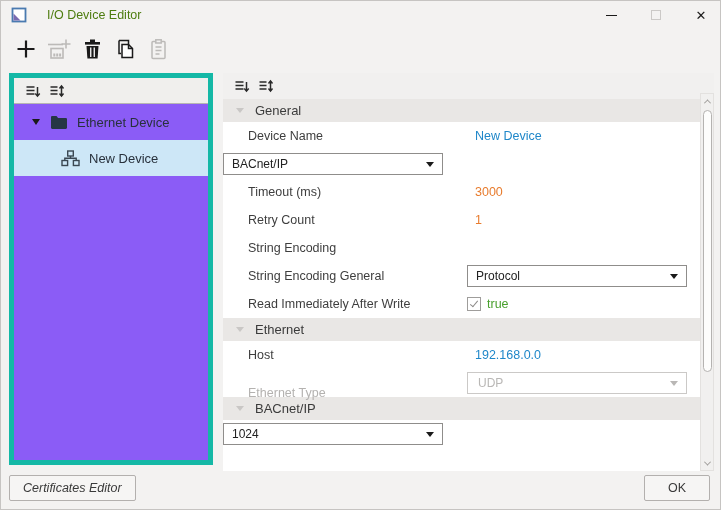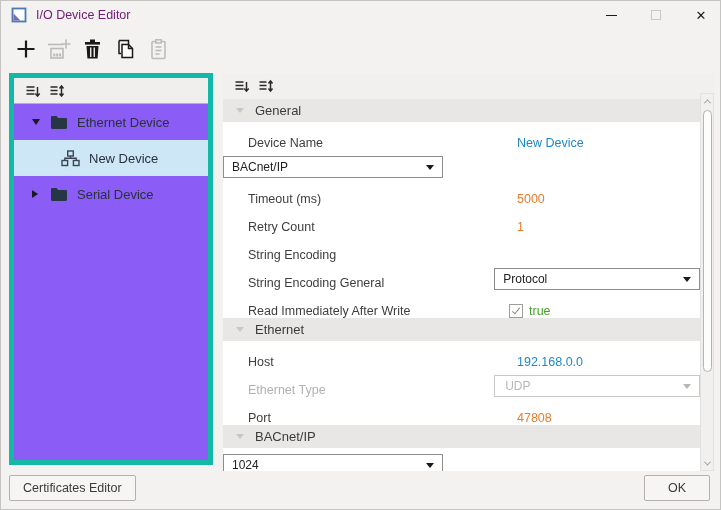--- a/index.html
+++ b/index.html
@@ -5,21 +5,21 @@
   * { margin:0; padding:0; box-sizing:border-box; }
   html,body { width:721px; height:510px; }
   body { font-family:"Liberation Sans", sans-serif; background:#e9e7e5; }
   .window {
     position:relative; width:721px; height:510px; background:#f3f2f1;
     border:1px solid #c6c4c2; overflow:hidden; color:#2e2e2e;
   }
   
   .titlebar { position:absolute; top:0; left:0; right:0; height:28px; display:flex; align-items:center; }
   .app-icon { margin-left:10px; width:16px; height:16px; display:inline-flex; }
-  .title-text { margin-left:9px; font-size:12.5px; color:#701a75; }
+  .title-text { margin-left:20px; font-size:12.5px; color:#4d7c0f; }
   .win-btn { position:absolute; top:0; height:28px; width:44px; display:flex; align-items:center; justify-content:center; cursor:default; }
   .btn-min { left:588px; } .btn-max { left:633px; } .btn-close { left:678px; }
   .glyph-min { width:11px; height:0; border-top:1.4px solid #1a1a1a; display:block; }
   .glyph-max { width:10px; height:10px; border:1.2px solid #cbc9c7; display:block; }
   .glyph-close { font-size:13px; color:#1a1a1a; font-family:"DejaVu Sans", sans-serif; }
   
   .toolbar { position:absolute; top:28px; left:0; right:0; height:40px; display:flex; align-items:center; padding-left:10px; }
   .tool-btn { width:30px; height:30px; display:flex; align-items:center; justify-content:center; margin-right:2px; }
   .tool-btn + .tool-btn { margin-left:1px; }
   
@@ -34,21 +34,21 @@
   .tree-icon { margin-left:8px; display:flex; }
   .tree-label { margin-left:9px; font-size:13px; color:#28313c; }
   .tree-row.selected .tree-icon { margin-left:47px; }
   
   .props-panel { position:absolute; left:222px; top:72px; width:491px; height:398px; background:#0369a1;text-decoration:underline; }
   .props-strip { height:26px; display:flex; align-items:center; padding-left:8px; background:#f1f0ef; }
   .props-main { position:absolute; top:26px; left:0; width:477px; bottom:0; background:#fff; overflow:hidden; }
   .sec-header { height:23px; background:#e9e7e5; display:flex; align-items:center; }
   .sec-tri { width:0; height:0; border-left:4.5px solid transparent; border-right:4.5px solid transparent; border-top:5.5px solid #c9c7c5; margin-left:13px; }
   .sec-label { margin-left:11px; font-size:13px; color:#3b3b3b; }
-  .prow { height:28px; display:flex; align-items:flex-end;gap:42px; }
+  .prow { height:28px; display:flex; align-items:center; }
   .plabel { width:244px; padding-left:25px; font-size:12.5px; color:#3e3e3e; }
   .plabel.disabled { color:#b4b2b0;margin-top:20px; }
   .pvaltext { padding-left:8px; font-size:12.5px; }
   .val-blue { color:#1f87c9; } .val-orange { color:#e87c2e; } .val-green { color:#49a02e; }
   .dropdown { width:220px; height:22px; border:1px solid #8f8d8b; background:#fff; position:relative; display:flex; align-items:center; padding-left:8px; font-size:12px; color:#222; }
   .dd-arrow { position:absolute; right:8px; width:0; height:0; border-left:4.5px solid transparent; border-right:4.5px solid transparent; border-top:5.5px solid #1a1a1a; }
   .dropdown.disabled { border-color:#cbc9c7; color:#b9b7b5;padding-left:10px; }
   .dropdown.disabled .dd-arrow { border-top-color:#b9b7b5; }
   .checkwrap { display:flex; align-items:center; }
   .checkbox { width:14px; height:14px; border:1px solid #9f9d9b; background:#fff; position:relative; display:inline-block; }
@@ -57,21 +57,21 @@
   
   .vscroll { position:absolute; top:20px; right:0; width:14px; bottom:0; background:#f1f0ef; border:1px solid #e3e1df; }
   .scroll-chevron { position:absolute; left:0; width:12px; height:14px; display:flex; align-items:center; justify-content:center; }
   .chev-up { top:0; } .chev-down { bottom:0; }
   .chev-shape { width:5px; height:5px; border-right:1.4px solid #9d9b99; border-bottom:1.4px solid #9d9b99; }
   .chev-up .chev-shape { transform:rotate(-135deg) translate(-1px,-1px); }
   .chev-down .chev-shape { transform:rotate(45deg) translate(-1px,-1px); }
   .scroll-thumb { position:absolute; left:1.5px; width:9px; top:16px; height:262px; background:#fdfdfc; border:1px solid #b5b3b1; border-radius:5px; }
   
   .footer-btn { position:absolute; top:474px; height:26px; border:1px solid #b3b0ae; border-radius:2px; background:#f6f5f4; font-size:12.5px; color:#3a3a3a; display:flex; align-items:center; justify-content:center; font-family:"Liberation Sans", sans-serif; }
-  .btn-cert { left:8px; padding:12px 13px; }
+  .btn-cert { left:8px; padding:12px 13px;font-style:italic; }
   .btn-ok { right:10px; width:66px; }
 </style>
 </head>
 <body>
 
 <div class="window">
 
   <div class="titlebar">
     <span class="app-icon">
       <svg width="16" height="16" viewBox="0 0 16 16">
@@ -165,31 +165,20 @@
       <span class="tree-icon">
         <svg width="19" height="17" viewBox="0 0 19 17" fill="none" stroke="#3a4752" stroke-width="1.4">
           <rect x="6.7" y="1" width="5.6" height="5"></rect>
           <rect x="1" y="10.5" width="5.6" height="5"></rect>
           <rect x="12.4" y="10.5" width="5.6" height="5"></rect>
           <path d="M9.5 6v2.2M3.8 10.5V8.2h11.4v2.3"></path>
         </svg>
       </span>
       <span class="tree-label">New Device</span>
     </div>
-    <div class="tree-row">
-      <span class="expander">
-          <span class="tri-right"></span>
-        </span>
-      <span class="tree-icon">
-        <svg width="18" height="14" viewBox="0 0 18 14">
-            <path d="M1 2.2C1 1.5 1.6 1 2.3 1h4.2l1.6 2h7.6c.7 0 1.3.5 1.3 1.2v8.6c0 .7-.6 1.2-1.3 1.2H2.3c-.7 0-1.3-.5-1.3-1.2z" fill="#263645"></path>
-          </svg>
-      </span>
-      <span class="tree-label">Serial Device</span>
-    </div>
   </div>
 
   <div class="props-panel">
     <div class="props-strip">
       <span class="strip-icon">
         <svg width="16" height="16" viewBox="0 0 16 16" fill="none" stroke="#2a2a2a" stroke-width="1.5">
           <path d="M1.5 4h8M1.5 7.5h8M1.5 11h8"></path>
           <path d="M12.5 4v8.5"></path>
           <path d="M10.3 10.5l2.2 2.5 2.2-2.5"></path>
         </svg>
@@ -217,21 +206,21 @@
 
       <div class="prow">
         <div class="dropdown">
           <span>BACnet/IP</span>
           <span class="dd-arrow"></span>
         </div>
       </div>
 
       <div class="prow">
         <div class="plabel">Timeout (ms)</div>
-        <div class="pvaltext val-orange">5000</div>
+        <div class="pvaltext val-orange">3000</div>
       </div>
 
       <div class="prow">
         <div class="plabel">Retry Count</div>
         <div class="pvaltext val-orange">1</div>
       </div>
 
       <div class="prow">
         <div class="plabel">String Encoding</div>
       </div>
@@ -265,24 +254,20 @@
       </div>
 
       <div class="prow">
         <div class="plabel disabled">Ethernet Type</div>
         <div class="dropdown disabled">
           <span>UDP</span>
           <span class="dd-arrow"></span>
         </div>
       </div>
 
-      <div class="prow">
-        <div class="plabel">Port</div>
-        <div class="pvaltext val-orange">47808</div>
-      </div>
 
       <div class="sec-header">
         <span class="sec-tri"></span>
         <span class="sec-label">BACnet/IP</span>
       </div>
 
       <div class="prow">
         <div class="dropdown">
           <span>1024</span>
           <span class="dd-arrow"></span>

